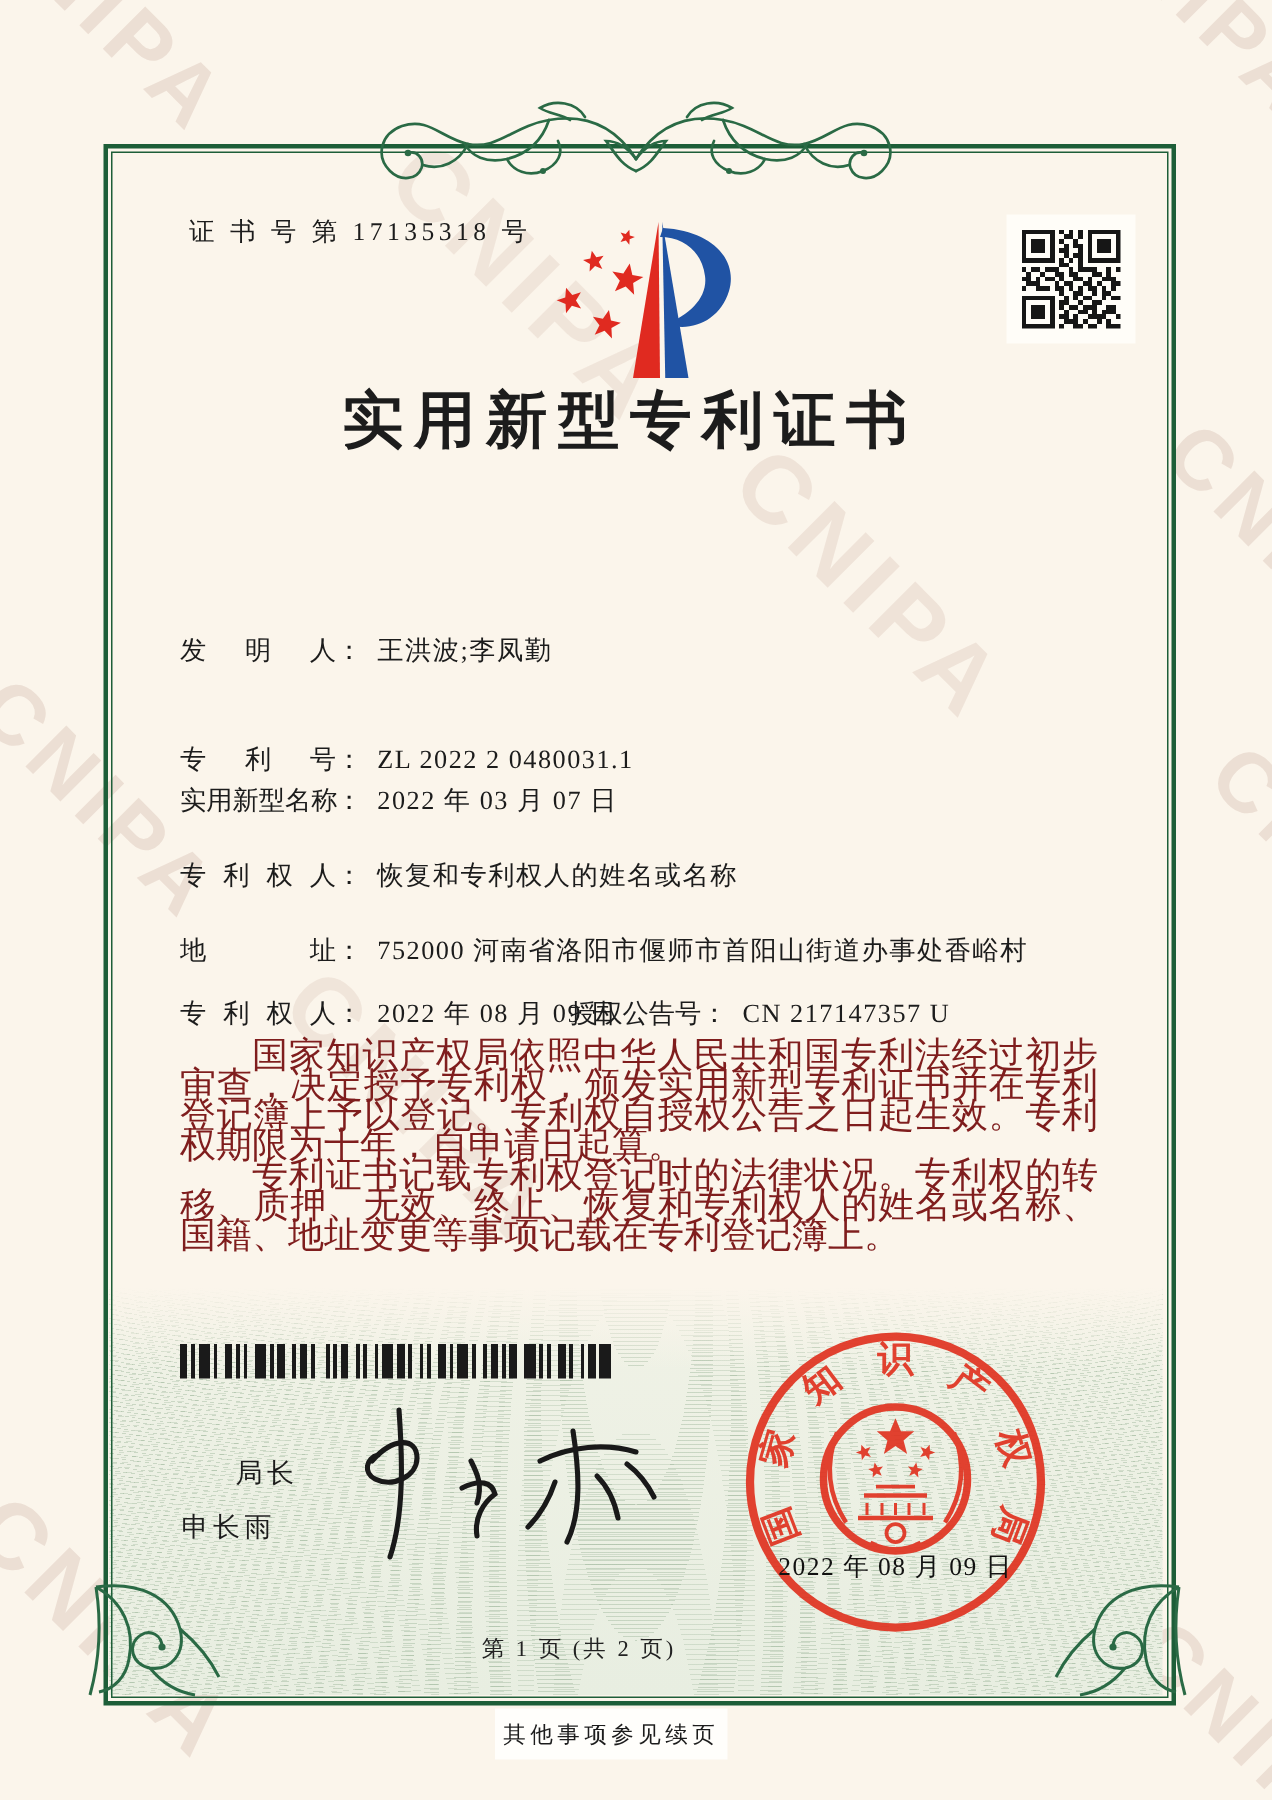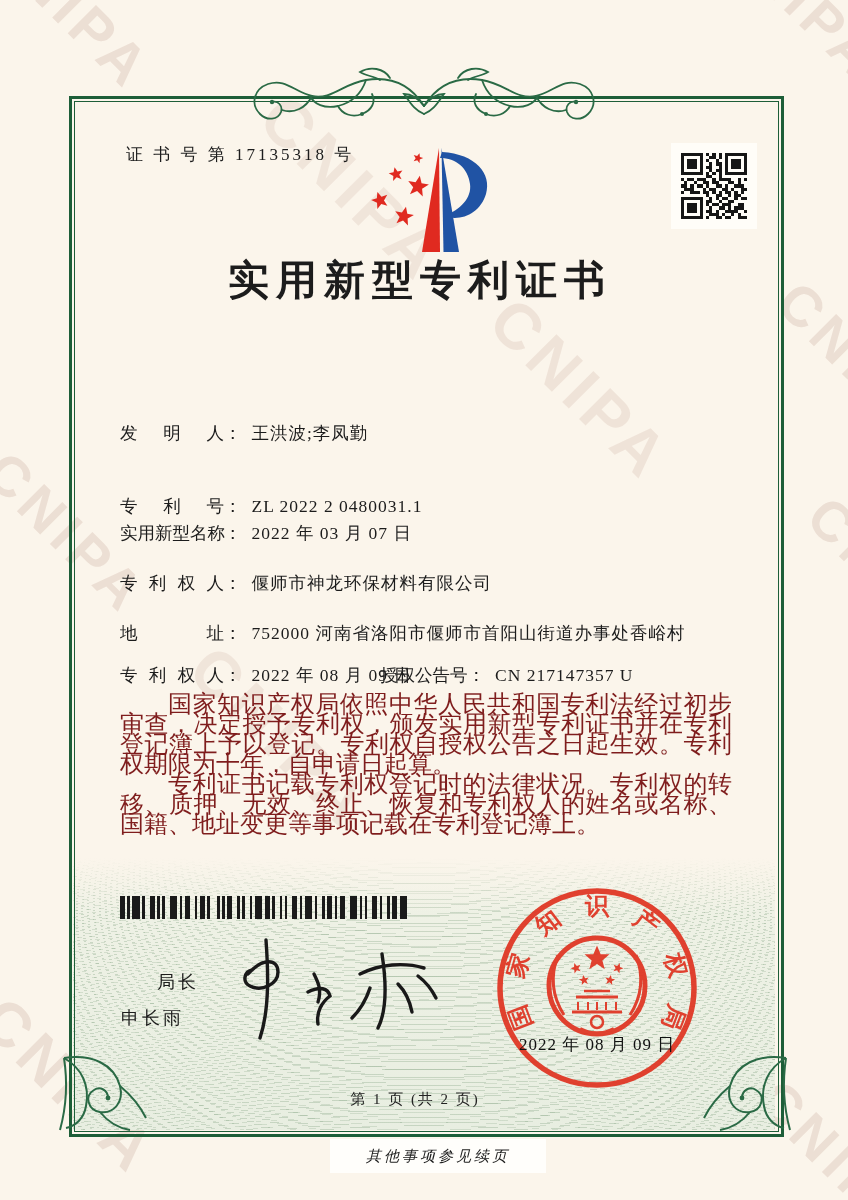--- a/index.html
+++ b/index.html
@@ -97,26 +97,26 @@
   .seal{position:absolute;left:492px;top:883px;width:210px;height:210px;z-index:6;}
   .seal svg{display:block;}
   .seal-date{
     position:absolute;left:492px;top:1033px;width:210px;text-align:center;z-index:7;
     font-size:17px;color:#111;letter-spacing:1px;white-space:nowrap;
   }
 
   
   .page-num{
     position:absolute;left:0;top:1090px;width:772px;text-align:center;z-index:5;
-    font-size:15px;letter-spacing:2px;color:#222;padding-left:29px;
+    font-size:15px;letter-spacing:2px;color:#222;
   }
   .bottom-note{
-    position:absolute;left:330px;top:1139px;width:216px;height:34px;z-index:5;
+    position:absolute;left:330px;top:1139px;width:155px;height:34px;z-index:5;
     background:#fffefb;display:flex;align-items:center;justify-content:center;
-    font-size:15px;letter-spacing:3px;font-style:italic;
+    font-size:15px;letter-spacing:3px;
   }
 </style>
 </head>
 <body>
 
 <div class="page">
 
   <span class="wm" style="left:-34px;top:-28px;font-size:58px;">CNIPA</span>
   <span class="wm" style="left:700px;top:-34px;font-size:56px;">CNIPA</span>
   <span class="wm" style="left:238px;top:150px;font-size:66px;opacity:.7;">CNIPA</span>
@@ -456,21 +456,21 @@
   <div class="field-row" style="top:421px;">
     <span class="f-label">发明人</span><span class="f-colon">：</span><span class="f-value">王洪波;李凤勤</span>
   </div>
   <div class="field-row" style="top:494px;">
     <span class="f-label">专利号</span><span class="f-colon">：</span><span class="f-value">ZL 2022 2 0480031.1</span>
   </div>
   <div class="field-row" style="top:521px;">
     <span class="f-label">实用新型名称</span><span class="f-colon">：</span><span class="f-value">2022 年 03 月 07 日</span>
   </div>
   <div class="field-row" style="top:571px;">
-    <span class="f-label">专利权人</span><span class="f-colon">：</span><span class="f-value">偃师市神龙环保材料有限公司</span>
+    <span class="f-label">专利权人</span><span class="f-colon">：</span><span class="f-value">恢复和专利权人的姓名或名称</span>
   </div>
   <div class="field-row" style="top:621px;">
     <span class="f-label">地址</span><span class="f-colon">：</span><span class="f-value">752000 河南省洛阳市偃师市首阳山街道办事处香峪村</span>
   </div>
   <div class="field-row" style="top:663px;">
     <span class="f-label">专利权人</span><span class="f-colon">：</span><span class="f-value">2022 年 08 月 09 日</span>
     <span class="f-second">
       <span class="f-label-plain">授权公告号</span><span class="f-colon">：</span><span class="f-value">CN 217147357 U</span>
     </span>
   </div>

